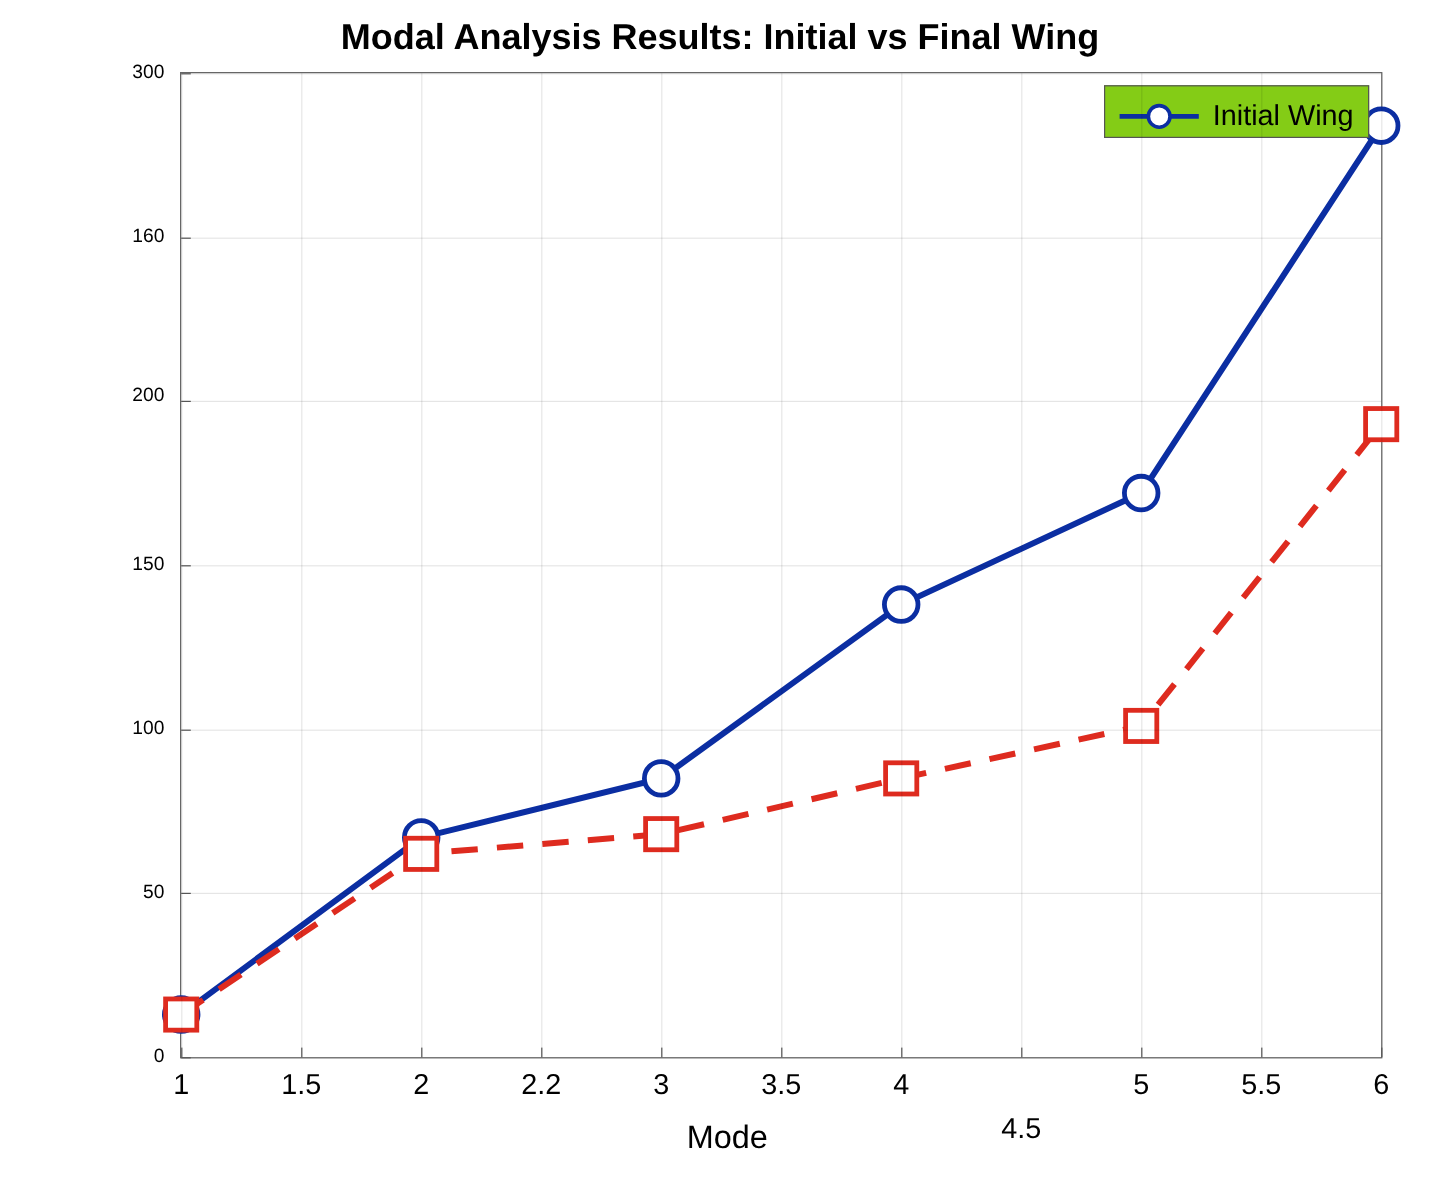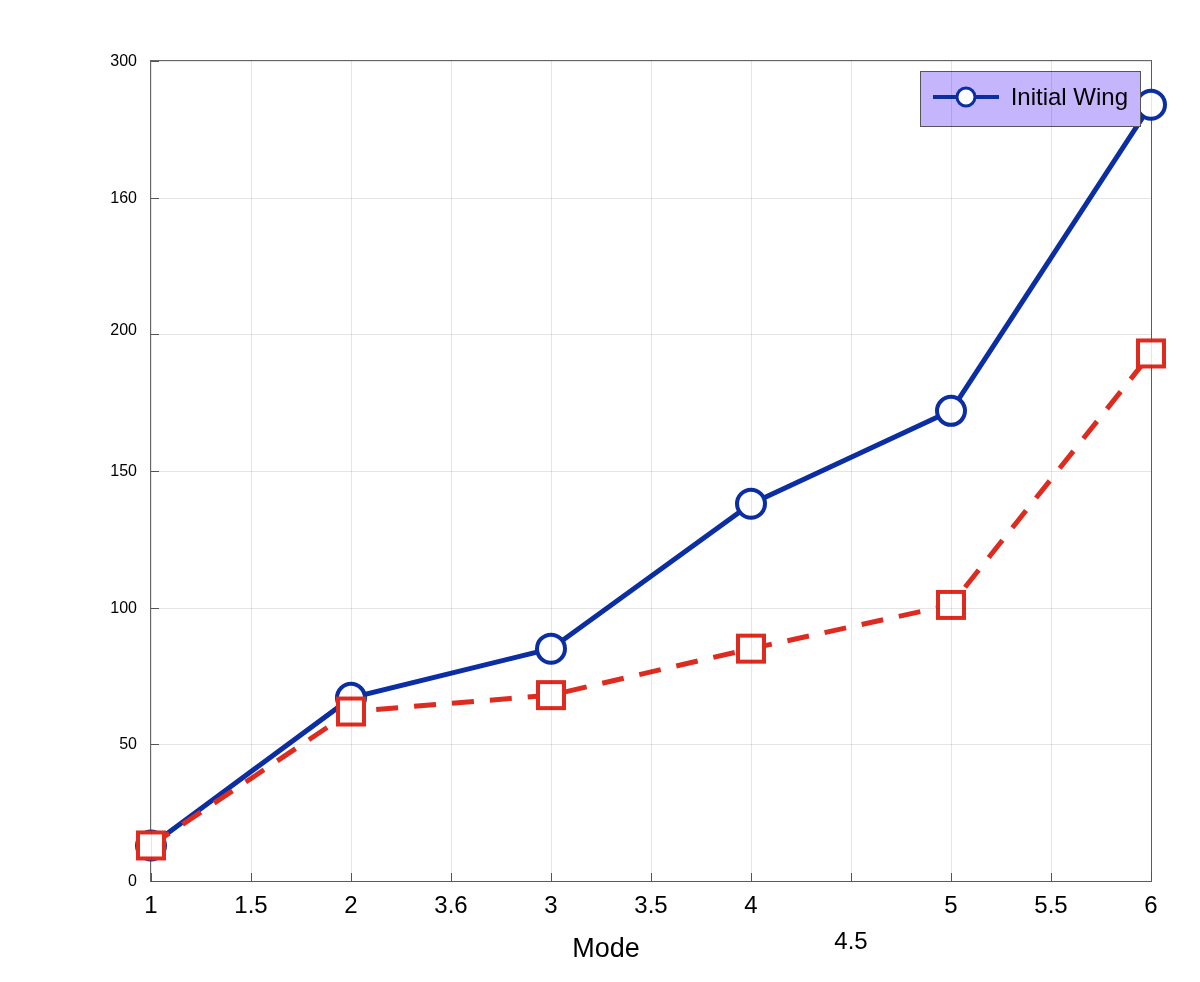--- a/index.html
+++ b/index.html
@@ -82,23 +82,23 @@
   svg.lines {
     position: absolute;
     left: 0; top: 0;
     width: 100%; height: 100%;
     overflow: visible;
   }
   .legend {
     position: absolute;
     right: 10px;
     top: 10px;
-    background: #c4b5fd;
+    background: #84cc16;
     border: 1px solid #555;
-    padding: 8px 12px 12px 10px;
+    padding: 8px 12px 0 10px;
     font-size: 24px;
   }
   .legend-row {
     display: flex;
     align-items: center;
     gap: 10px;
     height: 34px;
   }
   .legend-swatch {
     width: 70px;
@@ -107,20 +107,21 @@
     flex: 0 0 auto;
   }
   .legend-label {
     color: #000;
   }
 </style>
 </head>
 <body>
 
 <div class="chart-wrap">
+  <div class="title">Modal Analysis Results: Initial vs Final Wing</div>
   <div class="ylabel">Deformation/Displacement (mm)</div>
   <div class="xlabel">Mode</div>
 
   <div class="plot-area" id="plot">
     <svg class="lines" id="svg" viewBox="0 0 1000 820">
         <path d="M0 784.4666666666667 L200 636.8666666666667 L400 587.6666666666667 L600 442.8 L800 349.8666666666666 L1000 43.73333333333335 " fill="none" stroke="#0b2ea2" stroke-width="5"></path>
         <circle cx="0" cy="784.4666666666667" r="14" fill="#ffffff" stroke="#0b2ea2" stroke-width="4"></circle>
         <circle cx="200" cy="636.8666666666667" r="14" fill="#ffffff" stroke="#0b2ea2" stroke-width="4"></circle>
         <circle cx="400" cy="587.6666666666667" r="14" fill="#ffffff" stroke="#0b2ea2" stroke-width="4"></circle>
         <circle cx="600" cy="442.8" r="14" fill="#ffffff" stroke="#0b2ea2" stroke-width="4"></circle>
@@ -147,21 +148,21 @@
       <div class="tick tick-bottom" style="left: 0px;"></div>
       <div class="tick-label-x" style="left: 0px;">1</div>
       <div class="gridline-v" style="left: 100px;"></div>
       <div class="tick tick-bottom" style="left: 100px;"></div>
       <div class="tick-label-x" style="left: 100px;">1.5</div>
       <div class="gridline-v" style="left: 200px;"></div>
       <div class="tick tick-bottom" style="left: 200px;"></div>
       <div class="tick-label-x" style="left: 200px;">2</div>
       <div class="gridline-v" style="left: 300px;"></div>
       <div class="tick tick-bottom" style="left: 300px;"></div>
-      <div class="tick-label-x" style="left: 300px;">3.6</div>
+      <div class="tick-label-x" style="left: 300px;">2.2</div>
       <div class="gridline-v" style="left: 400px;"></div>
       <div class="tick tick-bottom" style="left: 400px;"></div>
       <div class="tick-label-x" style="left: 400px;">3</div>
       <div class="gridline-v" style="left: 500px;"></div>
       <div class="tick tick-bottom" style="left: 500px;"></div>
       <div class="tick-label-x" style="left: 500px;">3.5</div>
       <div class="gridline-v" style="left: 600px;"></div>
       <div class="tick tick-bottom" style="left: 600px;"></div>
       <div class="tick-label-x" style="left: 600px;">4</div>
       <div class="gridline-v" style="left: 700px;"></div>

